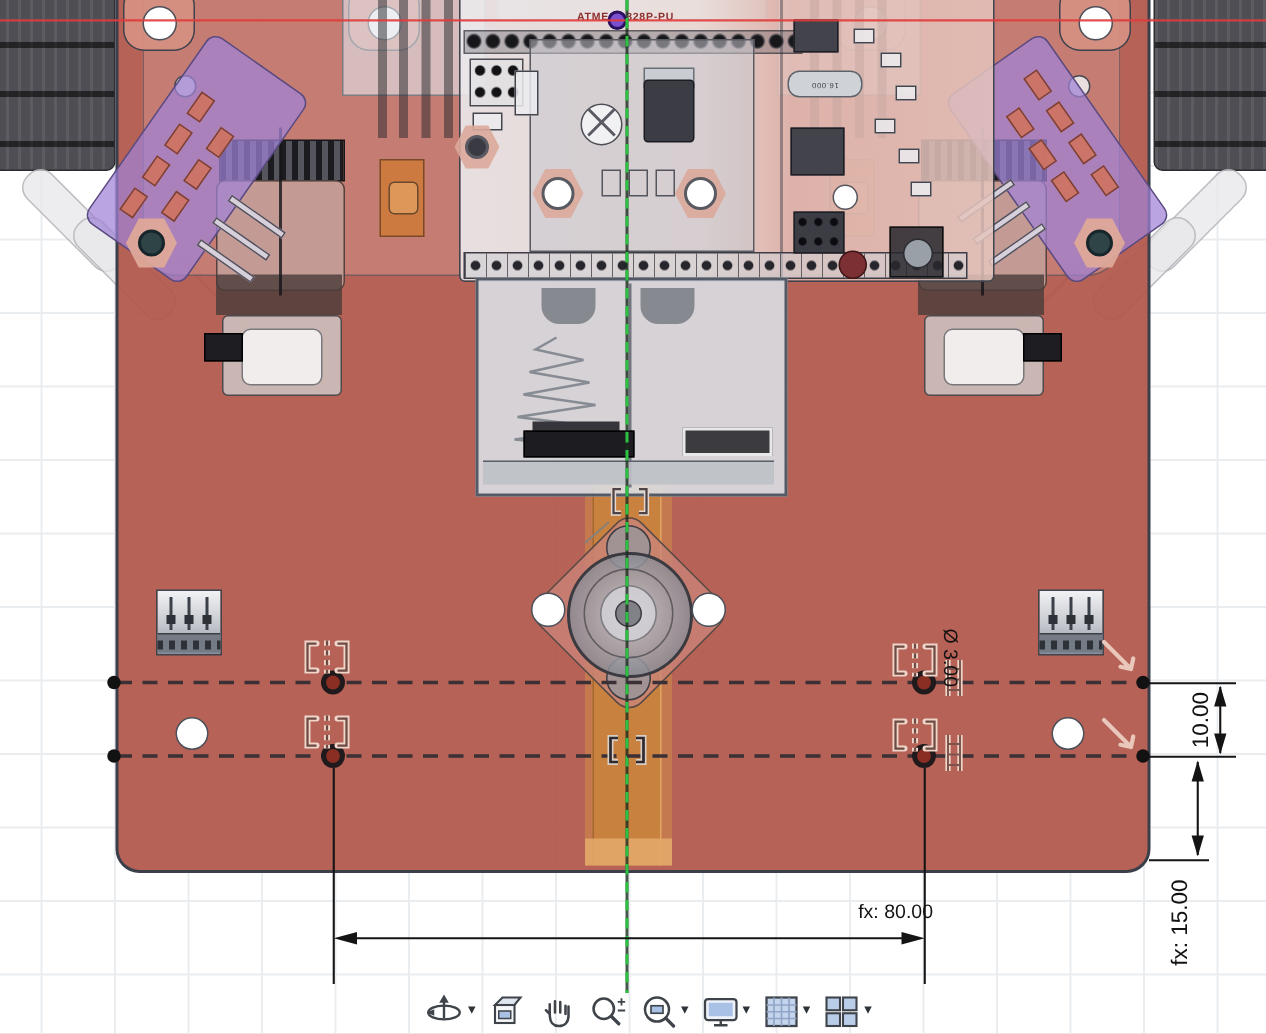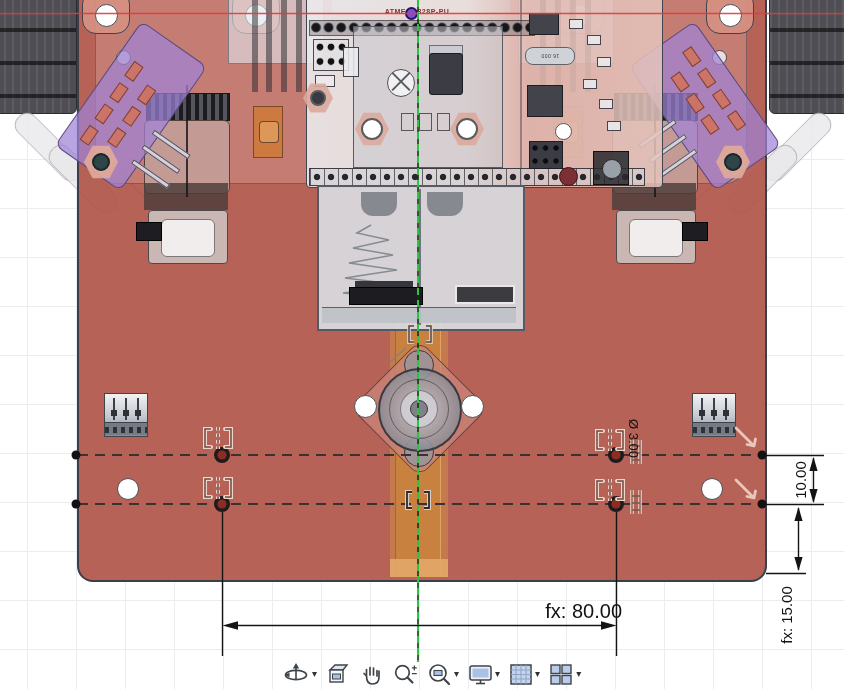--- a/index.html
+++ b/index.html
@@ -122,21 +122,21 @@
   .terminal{position:absolute;top:393px;width:42px;height:42px;border:1.5px solid #3f444d;
     background:linear-gradient(180deg,#f2f2f4 0%,#c3c7cd 55%,#888e98 100%);z-index:14;}
   .tpin{position:absolute;top:4px;width:2px;height:22px;background:#3c4048;}
   .tpad{position:absolute;top:16px;width:6px;height:6px;background:#2e3238;}
   .tbase{position:absolute;left:0;top:28px;width:100%;height:12px;background:#757b85;
     background-image:repeating-linear-gradient(90deg,#2e3238 0 4px,transparent 4px 8px);
     background-size:100% 6px;background-position:0 4px;background-repeat:no-repeat;border-top:1px solid #3c4048;}
   .whitehole{position:absolute;top:478px;width:20px;height:20px;border-radius:50%;background:#fff;
     border:1.5px solid #4a4f58;z-index:15;}
   
-  .dimtext{position:absolute;color:#121212;font-size:20px;z-index:41;white-space:nowrap;}
+  .dimtext{position:absolute;color:#121212;font-size:13px;z-index:41;white-space:nowrap;}
   .rot-ccw{transform:rotate(-90deg);transform-origin:0 0;}
   .rot-cw{transform:rotate(90deg);transform-origin:0 0;}
   
   .toolbar{position:absolute;left:283px;top:660px;height:28px;display:flex;align-items:center;gap:9px;z-index:50;}
   .tool{display:flex;align-items:center;gap:2px;cursor:pointer;}
   .dd{font-size:10px;color:#2e3338;line-height:10px;}
   svg.anno{position:absolute;left:0;top:0;z-index:40;pointer-events:none;}
 </style>
 </head>
 <body>

